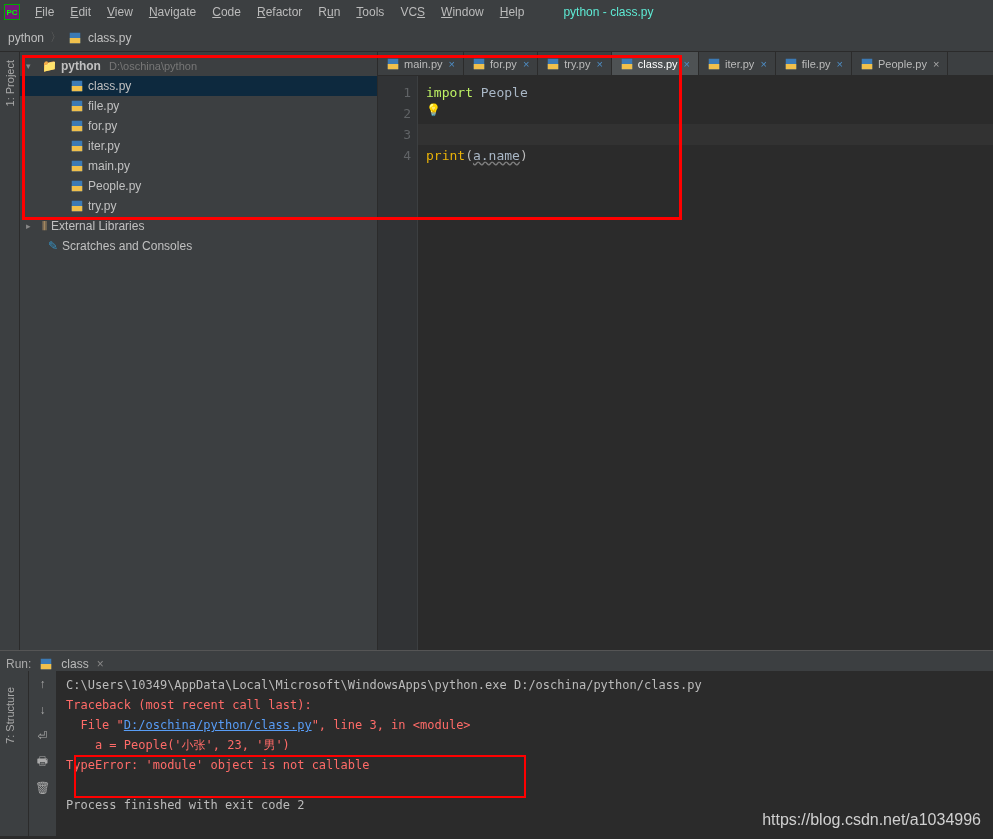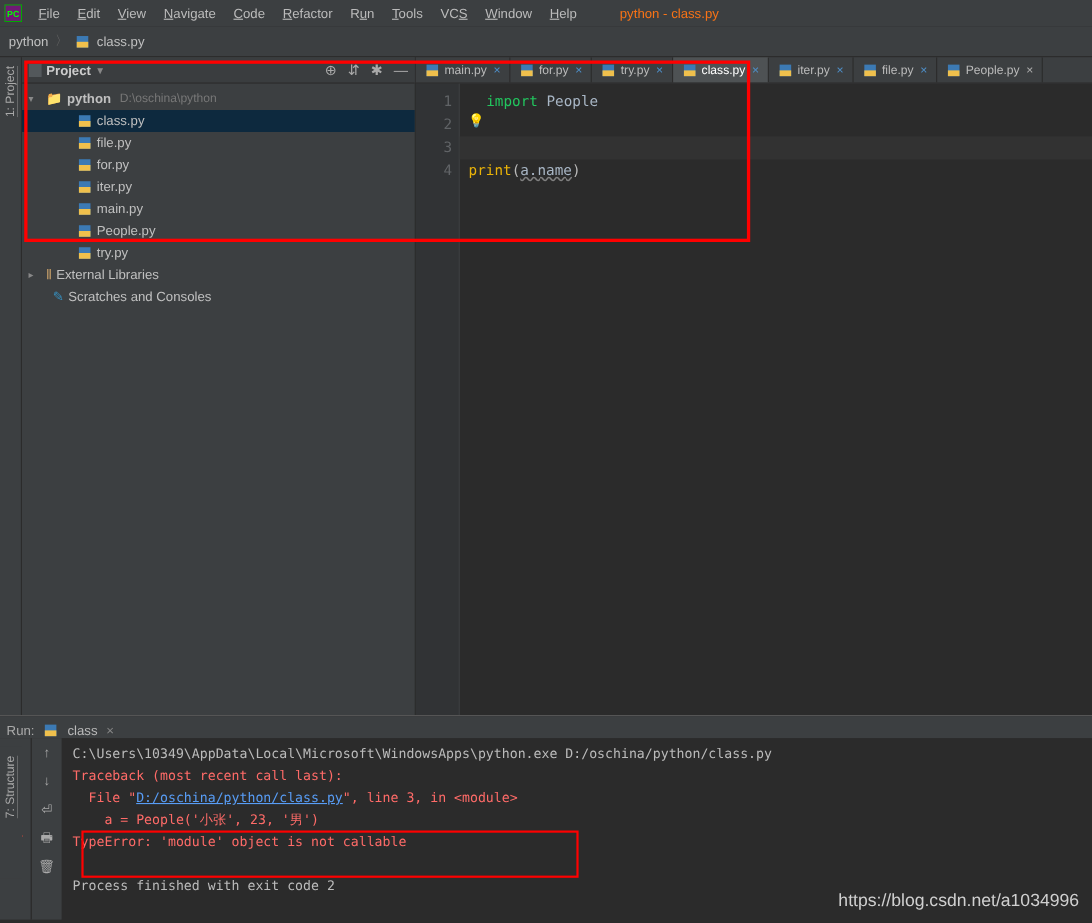--- a/index.html
+++ b/index.html
@@ -31,21 +31,21 @@
   display: flex;
   align-items: center;
   justify-content: center;
   margin-right: 6px;
 }
 .menu-item {
   padding: 2px 7px;
   cursor: pointer;
 }
 .menu-item u { text-decoration: underline; }
-.title { color: #f97316; margin-left: 30px; }
+.title { color: #5eead4; margin-left: 30px; }
 
 .nav-bar {
   display: flex;
   align-items: center;
   background: #3c3f41;
   height: 28px;
   padding: 2px 8px;
   border-bottom: 1px solid #2b2b2b;
 }
 .breadcrumb { display: flex; align-items: center; gap: 6px; }
@@ -150,21 +150,21 @@
   flex: 1;
   position: relative;
 }
 .code {
   font-family: Consolas, monospace;
   font-size: 13px;
   line-height: 21px;
   padding: 6px 8px;
   white-space: pre;
 }
-.kw { color: #22c55e; margin-left: 16px; }
+.kw { color: #bef264; }
 .fn { color: #eab308; }
 .str { color: #6a8759; }
 .num { color: #6897bb; }
 .id { color: #a9b7c6; }
 .hlbg { background: #214283; }
 .bulb {
   position: absolute;
   left: 8px; top: 27px;
   color: #ffc66d;
 }
@@ -284,35 +284,20 @@
     <span class="bc-item">class.py</span>
   </div>
 </div>
 
 <div class="main-layout">
   <div class="side-tabs">
     <div class="side-tab underline">1: Project</div>
   </div>
 
   <div class="project-panel">
-    <div class="panel-header">
-      <div class="panel-title">
-        <svg width="12" height="12">
-            <rect width="12" height="12" fill="#5a5f63"></rect>
-          </svg>
-        <span>Project</span>
-        <span style="color:#888;font-size:9px">▼</span>
-      </div>
-      <div class="panel-icons">
-        <span>⊕</span>
-        <span>⇵</span>
-        <span>✱</span>
-        <span>—</span>
-      </div>
-    </div>
     <div class="tree">
       <div class="tree-row">
         <span class="tree-chevron">▾</span>
         <span class="folder-icon">📁</span>
         <span class="tree-label bold">python</span>
         <span class="tree-path">D:\oschina\python</span>
       </div>
       <div class="tree-row tree-indent-2 selected">
         <svg class="pyfile" viewBox="0 0 16 16">
             <rect x="2" y="2" width="12" height="12" fill="#3c7ab4"></rect>

